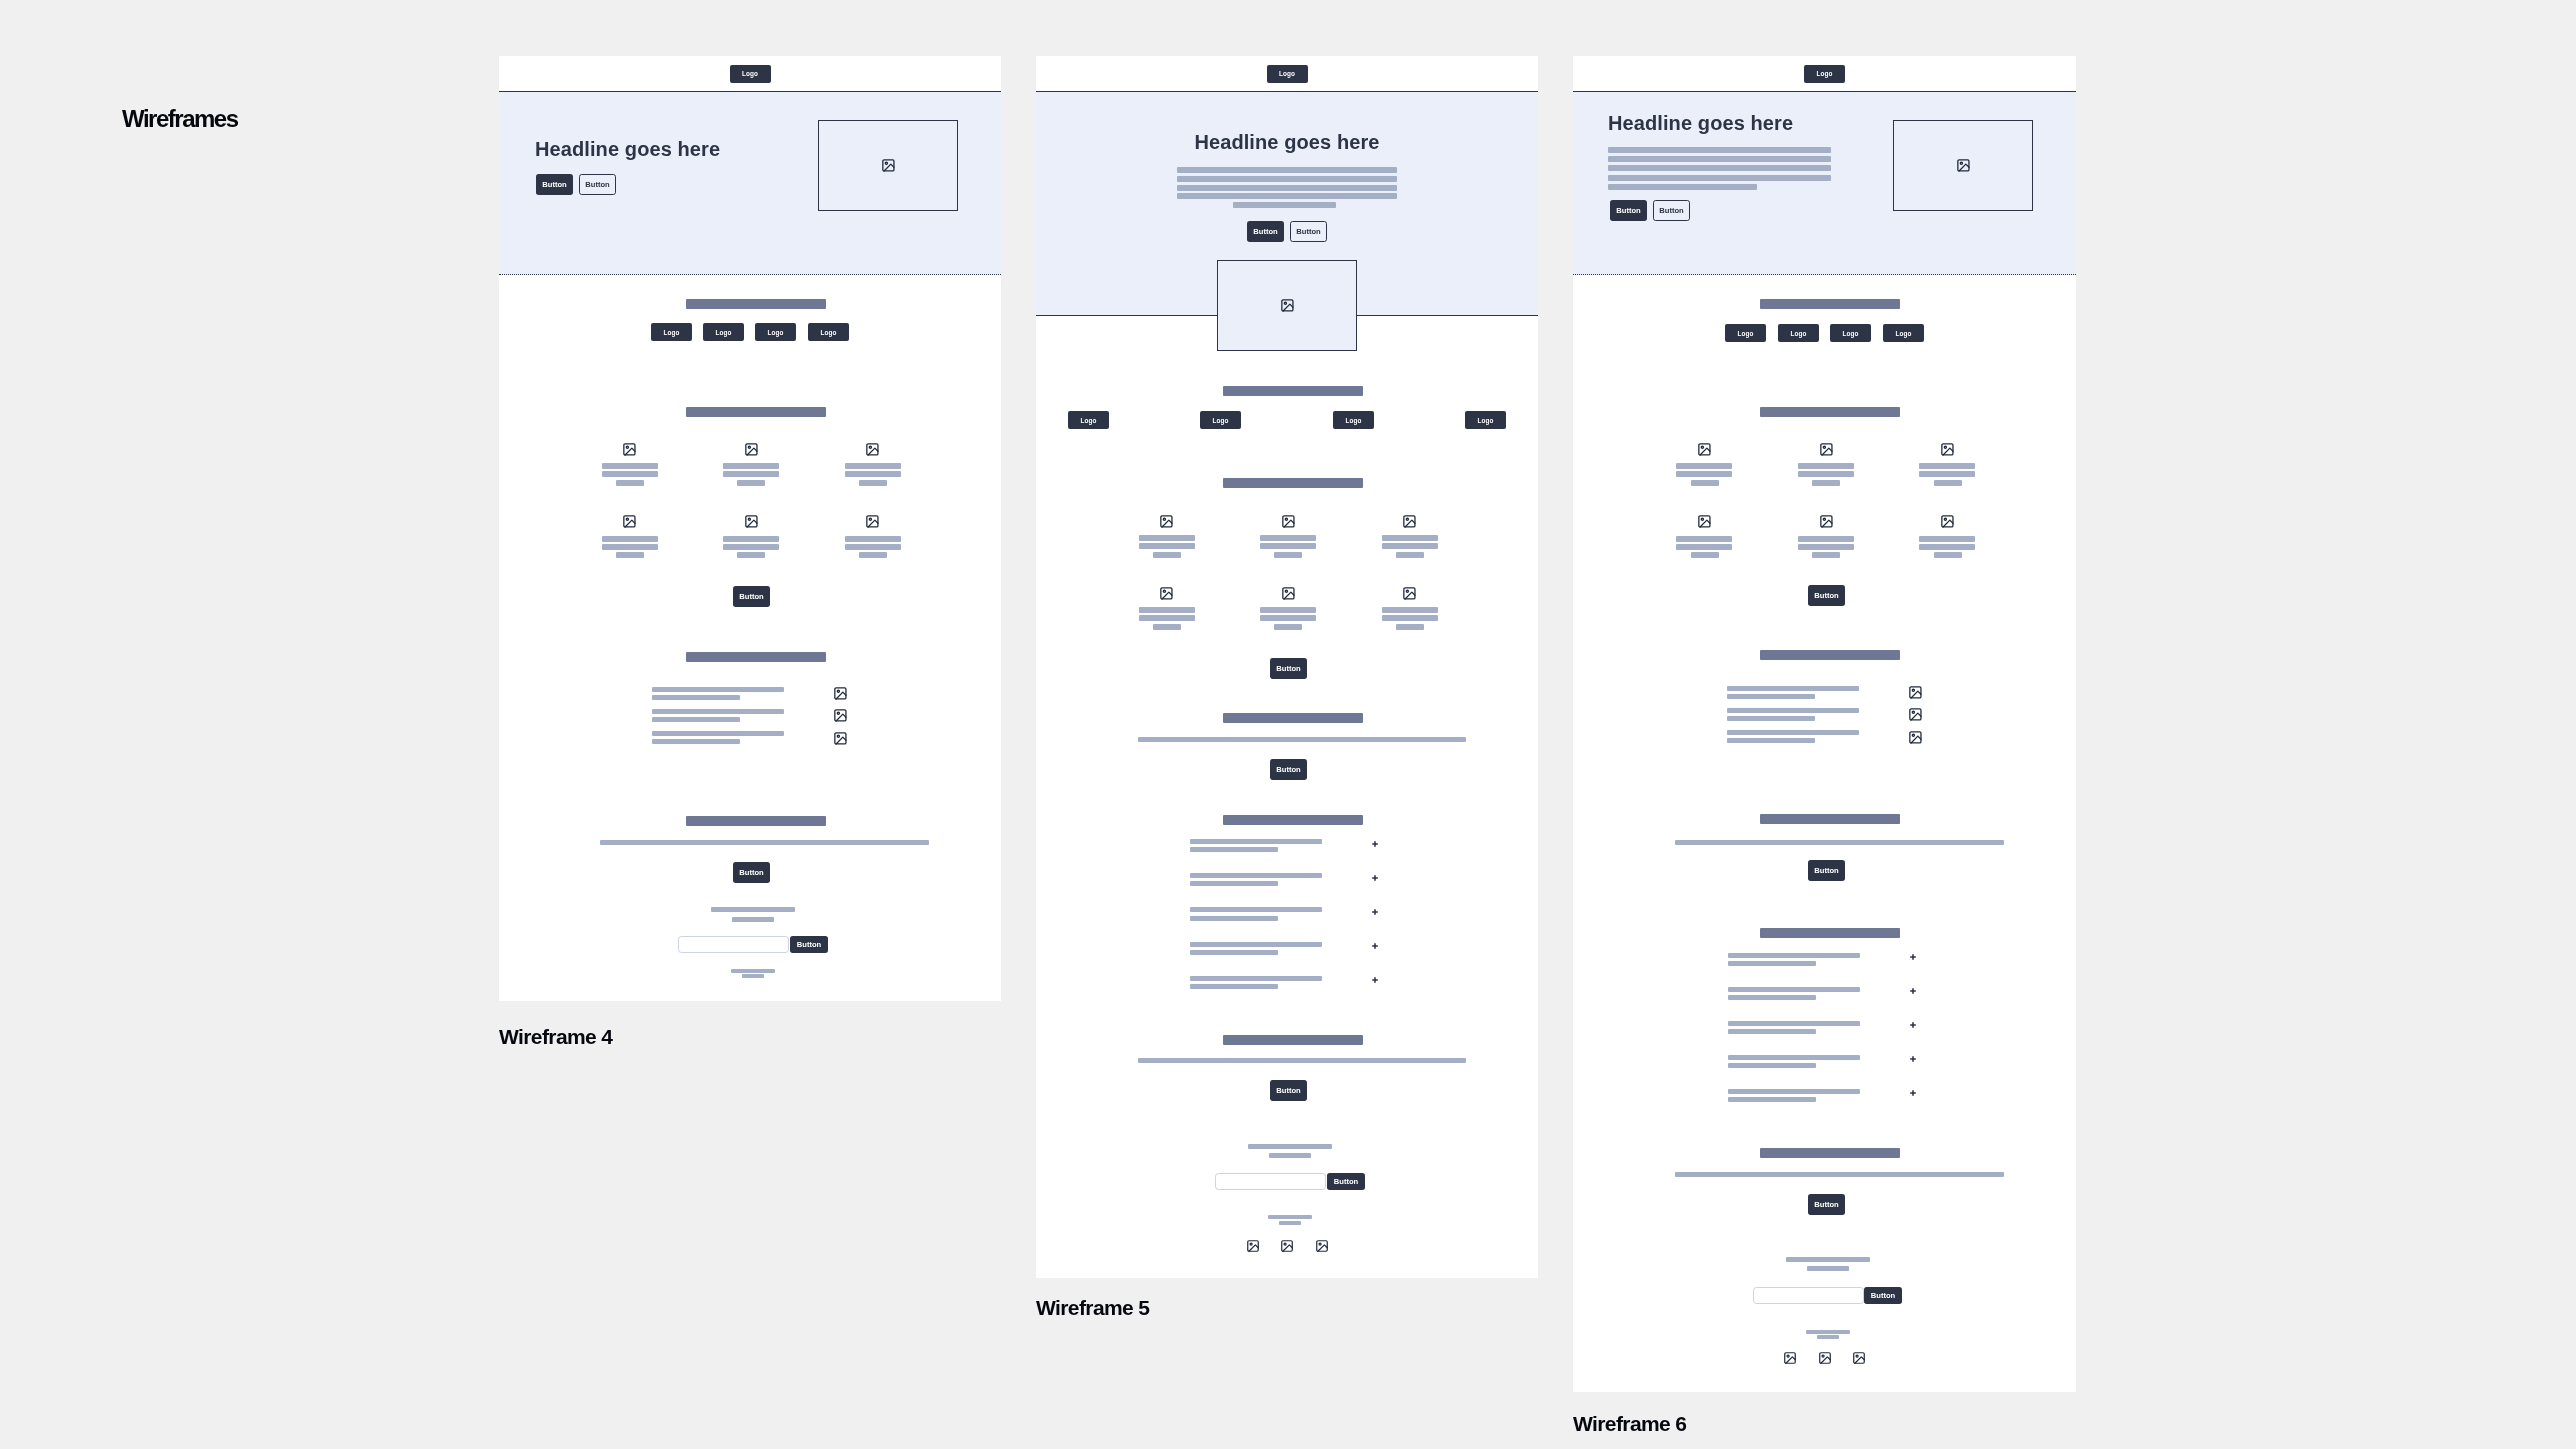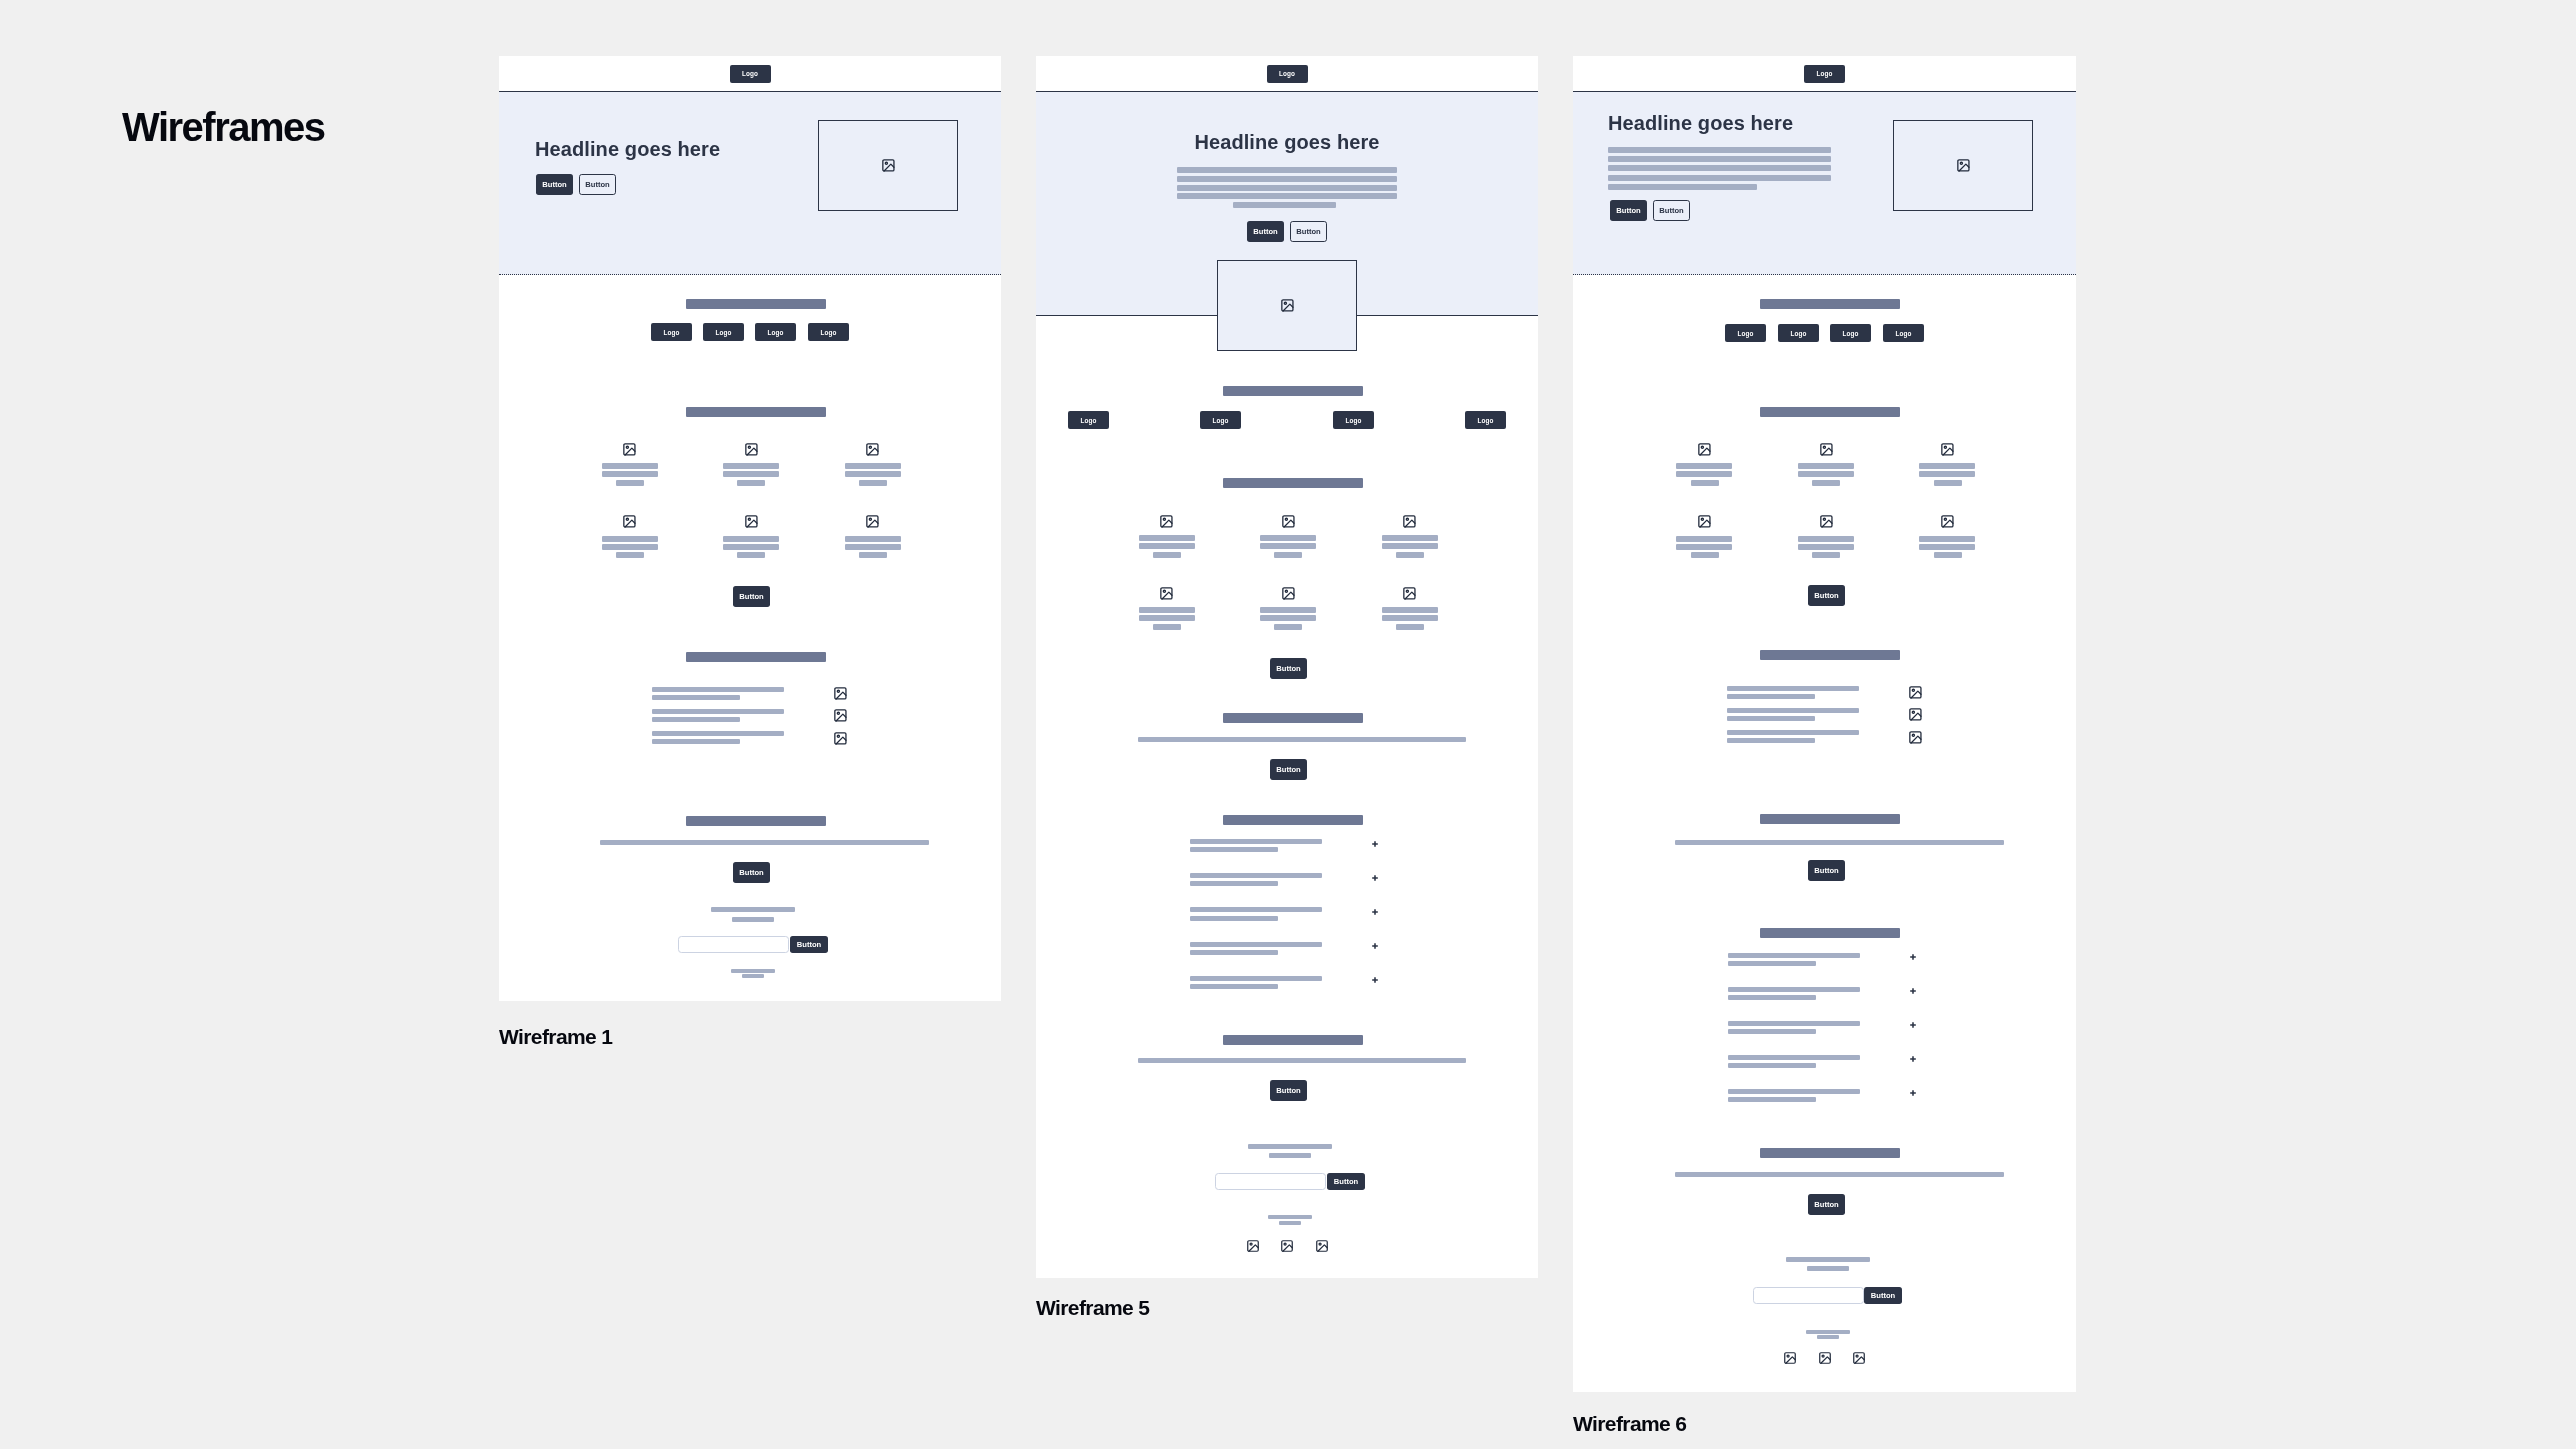--- a/index.html
+++ b/index.html
@@ -1,20 +1,20 @@
 <!DOCTYPE html>
 <html style="font-size:10.7px"><head>
 <meta charset="utf-8">
 <style>
   html,body{margin:0;padding:0;}
   *{-webkit-font-smoothing:antialiased;-moz-osx-font-smoothing:grayscale;}
   body{width:2576px;height:1449px;background:#f0f0f0;
        font-family:"Liberation Sans",sans-serif;overflow:hidden;position:relative;}
 
-  .page-title{position:absolute;left:122px;top:107px;font-size:40px;font-weight:700;
+  .page-title{position:absolute;left:122px;top:107px;font-size:24px;font-weight:700;
               color:#06080f;letter-spacing:-1.5px;line-height:1;}
 
   .wf{position:absolute;background:#ffffff;overflow:hidden;}
   .wf-label{position:absolute;font-size:21px;font-weight:700;color:#06080f;
             letter-spacing:-0.6px;line-height:1;}
 
   .nav{position:absolute;left:0;top:0;width:100%;
        display:flex;align-items:center;justify-content:center;
        box-sizing:border-box;background:#fff;}
   .nav-rule{position:absolute;left:0;width:100%;height:0;
@@ -166,21 +166,21 @@
       <div class="bar" style="left:187px;top:760px;width:140px;height:9.5px;"></div>
       <div class="bar-l" style="left:101px;top:784px;width:329px;height:5.4px;"></div>
       <div class="btn-dark" style="left:234px;top:806px;width:37px;height:20.5px;">Button</div>
       <div class="bar-l" style="left:212px;top:851px;width:84px;height:5.4px;"></div>
       <div class="bar-l" style="left:233px;top:861px;width:42px;height:5.4px;"></div>
       <div class="inputbox" style="left:179px;top:880px;width:111px;height:17.4px;"></div>
       <div class="btn-dark" style="left:291px;top:880px;width:38px;height:17.4px;">Button</div>
       <div class="bar-l" style="left:232px;top:913px;width:44px;height:3.7px;"></div>
       <div class="bar-l" style="left:243px;top:918px;width:22px;height:3.7px;"></div>
     </div>
-    <div class="wf-label" style="left:499px;top:1026px;">Wireframe 1</div>
+    <div class="wf-label" style="left:499px;top:1026px;">Wireframe 4</div>
     <div class="wf" style="left:1036px;top:56px;width:502px;height:1222px;">
       <div class="nav" style="left:0px;top:0px;height:35px;">
         <div class="chip" style="position: relative; width: 41px; height: 18px;">Logo</div>
       </div>
       <div class="hero" style="left:0px;top:36px;height:223px;"></div>
       <div class="hero-rule" style="border-bottom:1.1px solid #2c3446;left:0px;top:259px;height:0px;"></div>
       <div class="h1" style="transform:translateX(-50%);left:251px;top:76px;">Headline goes here</div>
       <div class="bar-l" style="left:141px;top:111px;width:220px;height:5.8px;"></div>
       <div class="bar-l" style="left:141px;top:120px;width:220px;height:5.8px;"></div>
       <div class="bar-l" style="left:141px;top:129px;width:220px;height:5.8px;"></div>

